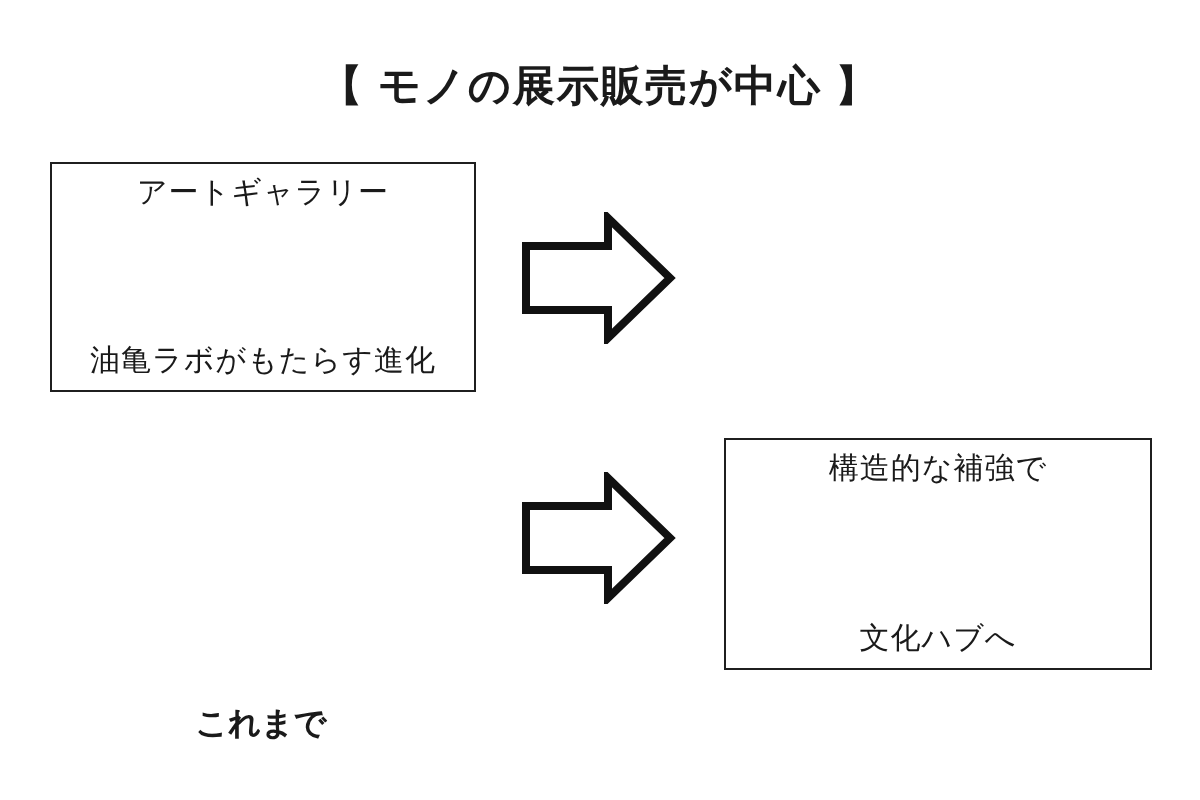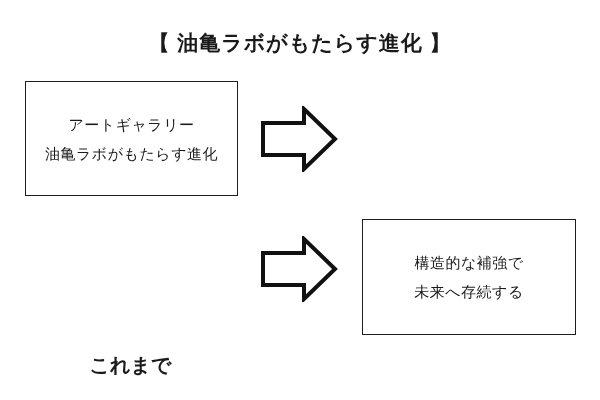--- a/index.html
+++ b/index.html
@@ -26,21 +26,21 @@
     font-weight: bold;
     letter-spacing: 1px;
     white-space: nowrap;
   }
   .box {
     position: absolute;
     border: 1px solid #1f1f1f;
     background: #ffffff;
     display: flex;
     flex-direction: column;
-    justify-content: center;
+    justify-content: space-between;
     align-items: center;
     text-align: center;
     font-size: 15px;
     line-height: 29px;
     letter-spacing: 0.5px;
   }
   .box span { display: block; white-space: nowrap; }
   .box-1a { left: 25px;  top: 81px;  width: 211px; height: 113px; }
   .box-1b { left: 362px; top: 80px;  width: 212px; height: 113px; }
   .box-2a { left: 26px;  top: 219px; width: 209px; height: 114px; }
@@ -49,33 +49,33 @@
     position: absolute;
     width: 78px;
     height: 66px;
   }
   .arrow-1 { left: 260px; top: 106px; }
   .arrow-2 { left: 260px; top: 236px; }
   .arrow svg { display: block; width: 100%; height: 100%; }
   .col-label {
     position: absolute;
     text-align: center;
-    font-size: 20px;
+    font-size: 16px;
     font-weight: bold;
     white-space: nowrap;
   }
   .label-before { left: 25px;  top: 352px; width: 211px; }
   .label-after  { left: 362px; top: 351px; width: 212px; letter-spacing: 1px; }
 </style>
 </head>
 <body>
 
 <div class="canvas">
 
-  <div class="title">【 油亀ラボがもたらす進化 】</div>
+  <div class="title">【 モノの展示販売が中心 】</div>
 
   <div class="box box-1a">
     <span>アートギャラリー</span>
     <span>油亀ラボがもたらす進化</span>
   </div>
 
   <div class="arrow arrow-1">
     <svg viewBox="0 0 78 66" xmlns="http://www.w3.org/2000/svg" aria-hidden="true">
       <polygon points="3,17 44,17 44,3 75,33 44,63 44,49 3,49" fill="#ffffff" stroke="#111111" stroke-width="4" stroke-linejoin="miter"></polygon>
     </svg>
@@ -84,18 +84,18 @@
 
 
   <div class="arrow arrow-2">
     <svg viewBox="0 0 78 66" xmlns="http://www.w3.org/2000/svg" aria-hidden="true">
       <polygon points="3,17 44,17 44,3 75,33 44,63 44,49 3,49" fill="#ffffff" stroke="#111111" stroke-width="4" stroke-linejoin="miter"></polygon>
     </svg>
   </div>
 
   <div class="box box-2b">
     <span>構造的な補強で</span>
-    <span>未来へ存続する</span>
+    <span>文化ハブへ</span>
   </div>
 
   <div class="col-label label-before">これまで</div>
 
 </div>
 
 </body></html>

